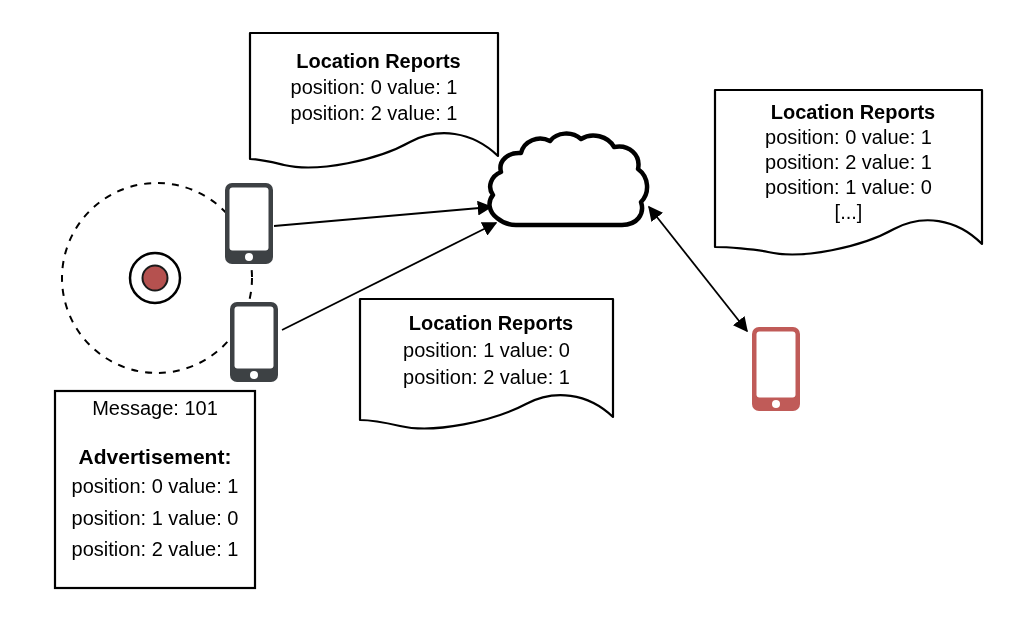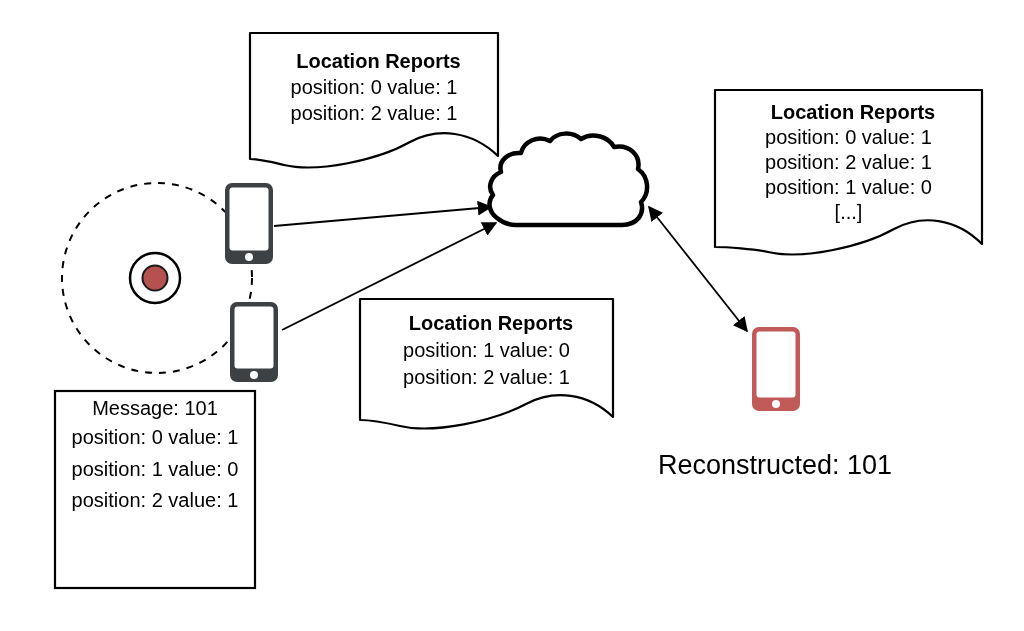--- a/index.html
+++ b/index.html
@@ -92,20 +92,20 @@
   </div>
 
   <div class="txt doc-mid-text">
     <span class="doc-title">Location Reports</span>
     <span class="doc-line">position: 1 value: 0</span>
     <span class="doc-line">position: 2 value: 1</span>
   </div>
 
   <div class="txt ad-text">
     <span class="ad-message">Message: 101</span>
+    <span class="ad-heading">Advertisement:</span>
     <span class="ad-line">position: 0 value: 1</span>
     <span class="ad-line">position: 1 value: 0</span>
     <span class="ad-line">position: 2 value: 1</span>
   </div>
 
-  <div class="txt reconstructed">Reconstructed: 101</div>
 
 </div>
 
 </body></html>

